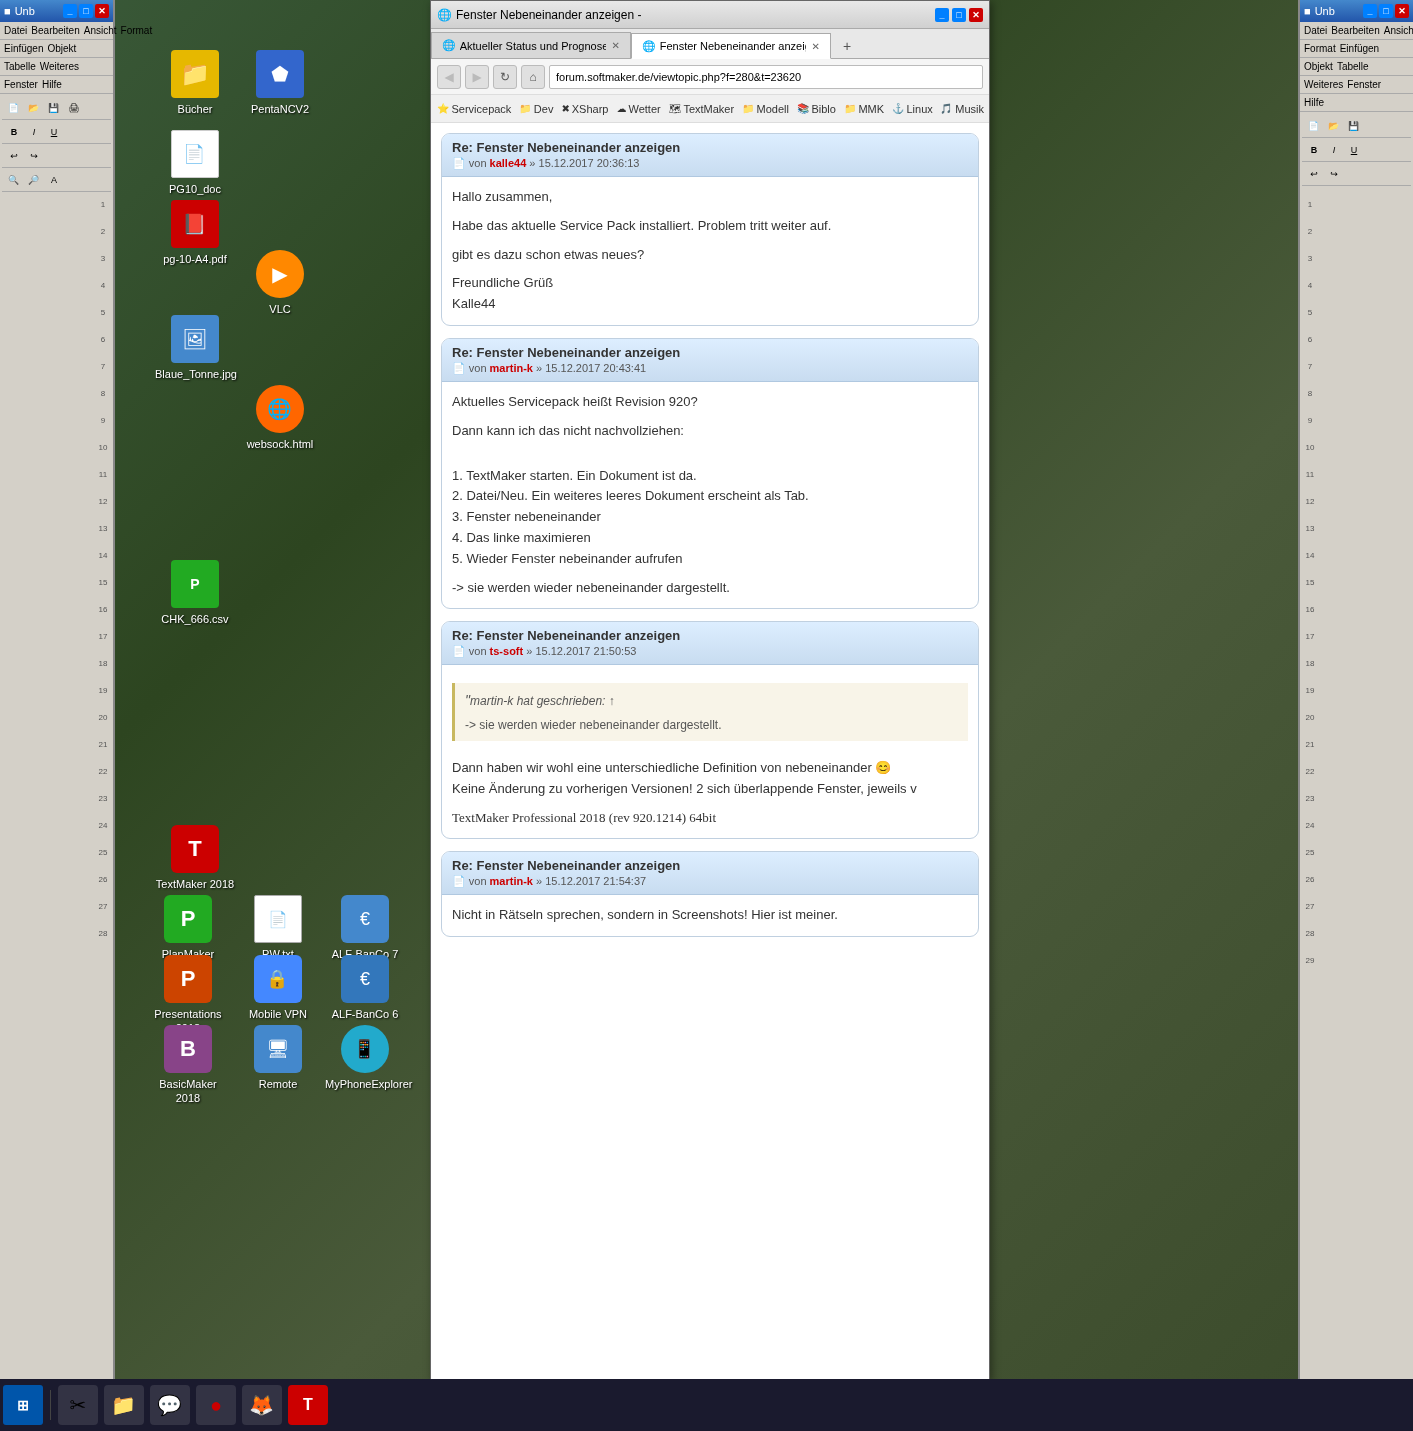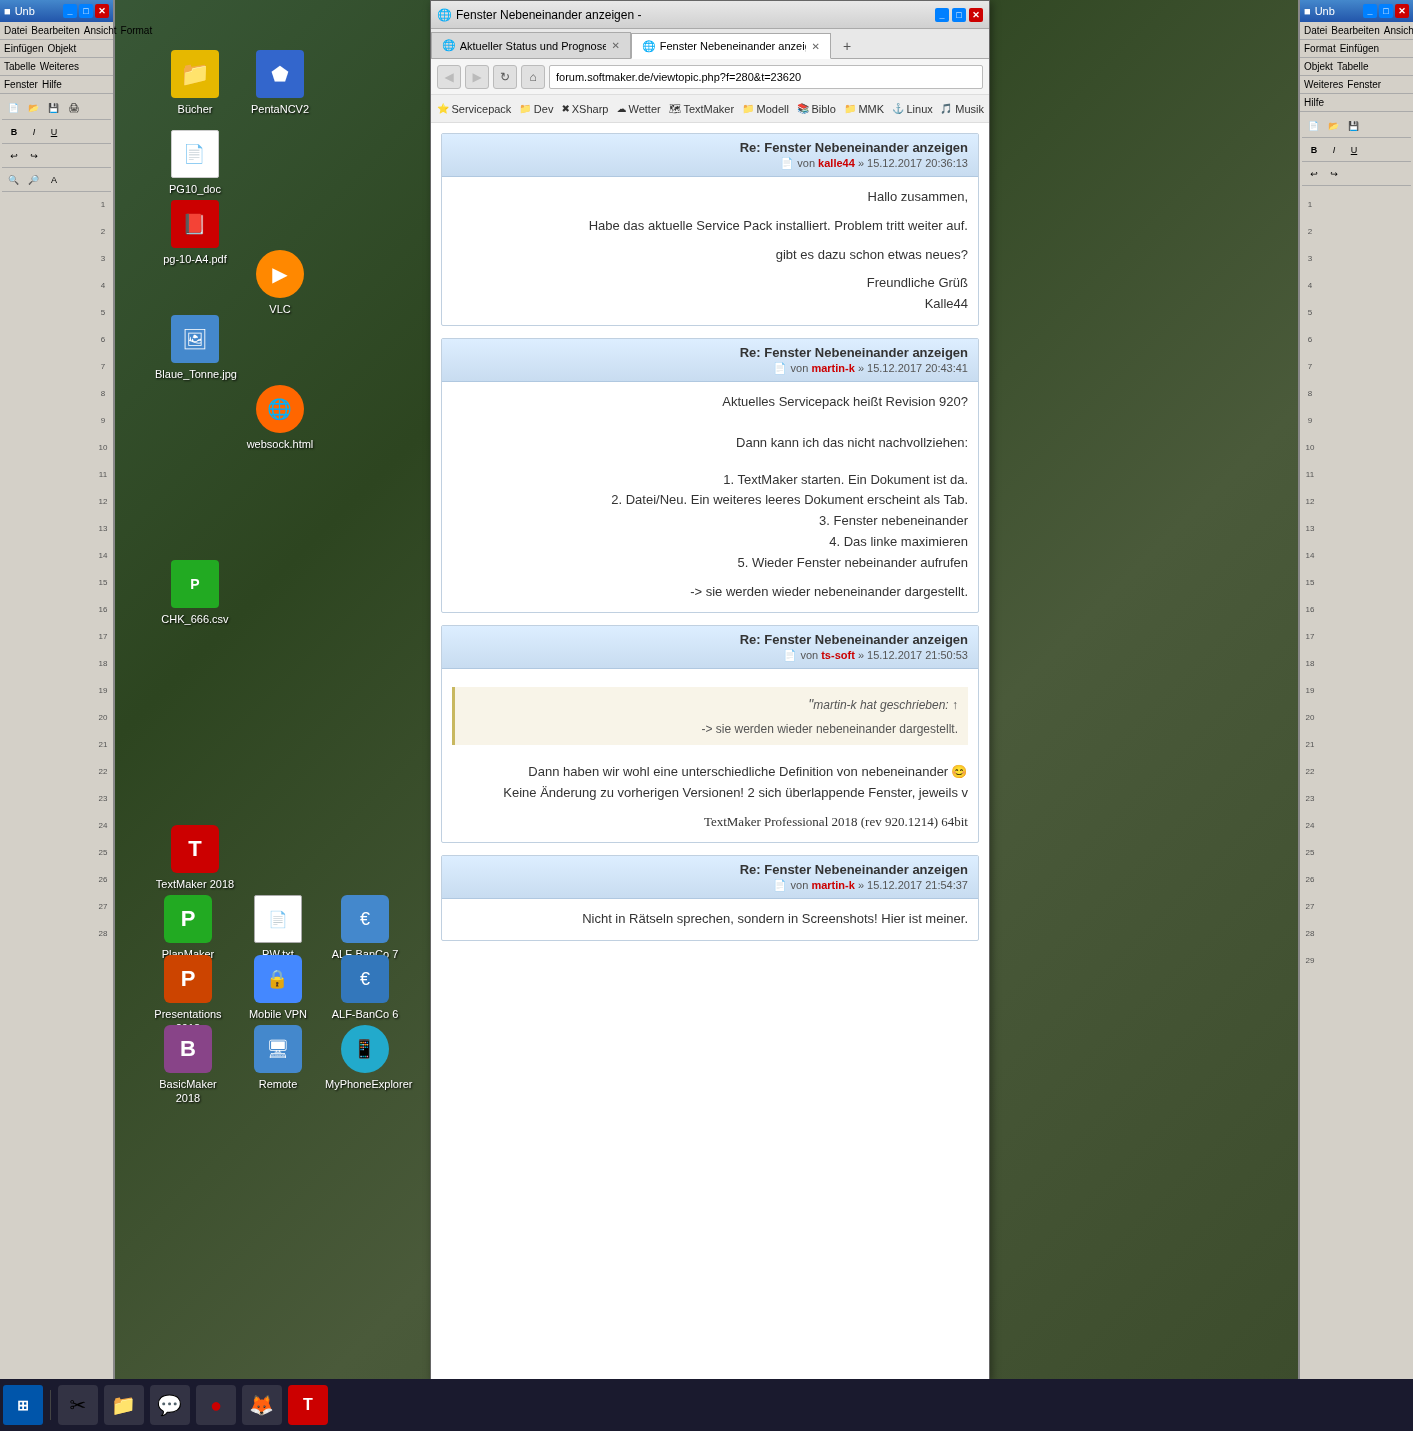--- a/index.html
+++ b/index.html
@@ -186,24 +186,23 @@
       flex: 1;
       overflow-y: auto;
       background: #fff;
       padding: 10px;
       font-size: 13px;
     }
 
     
     .forum-post {
       border: 1px solid #c0d0e0;
-      border-radius: 2px;
+      border-radius: 9px;
       margin-bottom: 12px;
       overflow: hidden;
-      text-align: right;
     }
 
     .post-header {
       background: linear-gradient(to bottom, #ddeeff, #c8dcf0);
       padding: 6px 10px;
       border-bottom: 1px solid #b0c8e0;
       font-size: 13px;
       font-weight: bold;
       color: #333;
     }
@@ -647,22 +646,22 @@
           <div class="post-meta">
             <span>📄</span>
             <span>von</span>
             <span class="author">martin-k</span>
             <span> » </span>
             <span>15.12.2017 20:43:41</span>
           </div>
         </div>
         <div class="post-body">
           <p>Aktuelles Servicepack heißt Revision 920?</p>
-          <p style="margin-top:20px;">Dann kann ich das nicht nachvollziehen:</p>
-          <p style="margin-top:16px;">
+          <p style="margin-top:8px;">Dann kann ich das nicht nachvollziehen:</p>
+          <p style="margin-top:24px;">
             1. TextMaker starten. Ein Dokument ist da.<br>
             2. Datei/Neu. Ein weiteres leeres Dokument erscheint als Tab.<br>
             3. Fenster nebeneinander<br>
             4. Das linke maximieren<br>
             5. Wieder Fenster nebeinander aufrufen
           </p>
           <p style="margin-top:8px;">-&gt; sie werden wieder nebeneinander dargestellt.</p>
         </div>
       </div>
 

